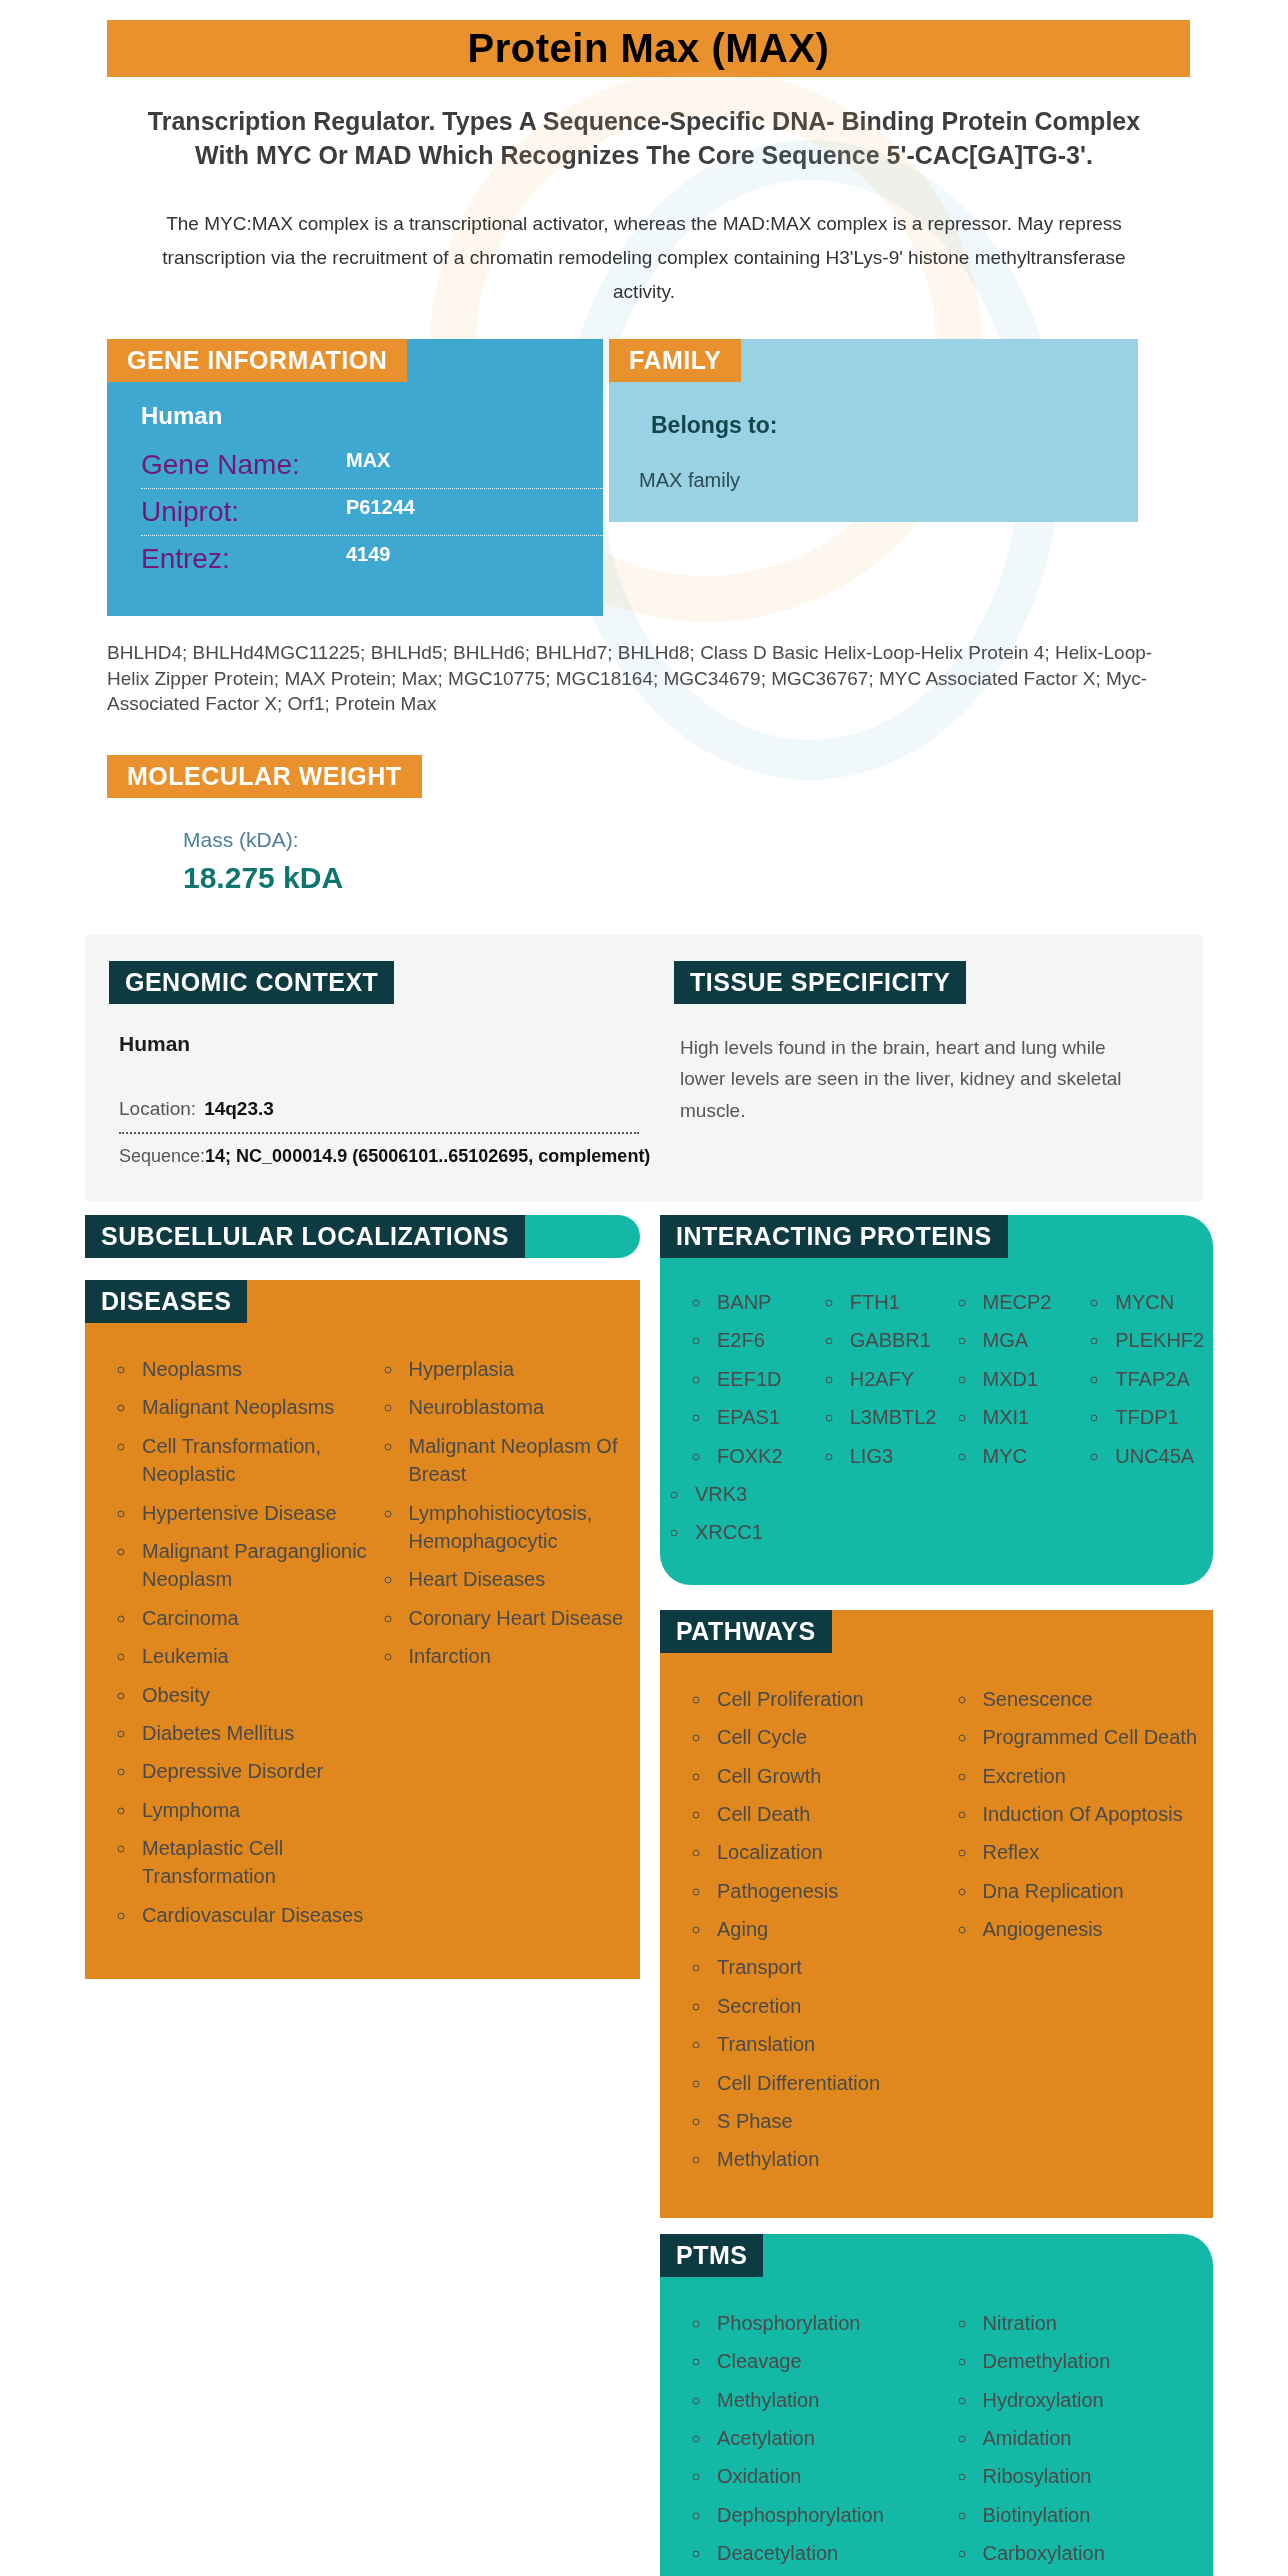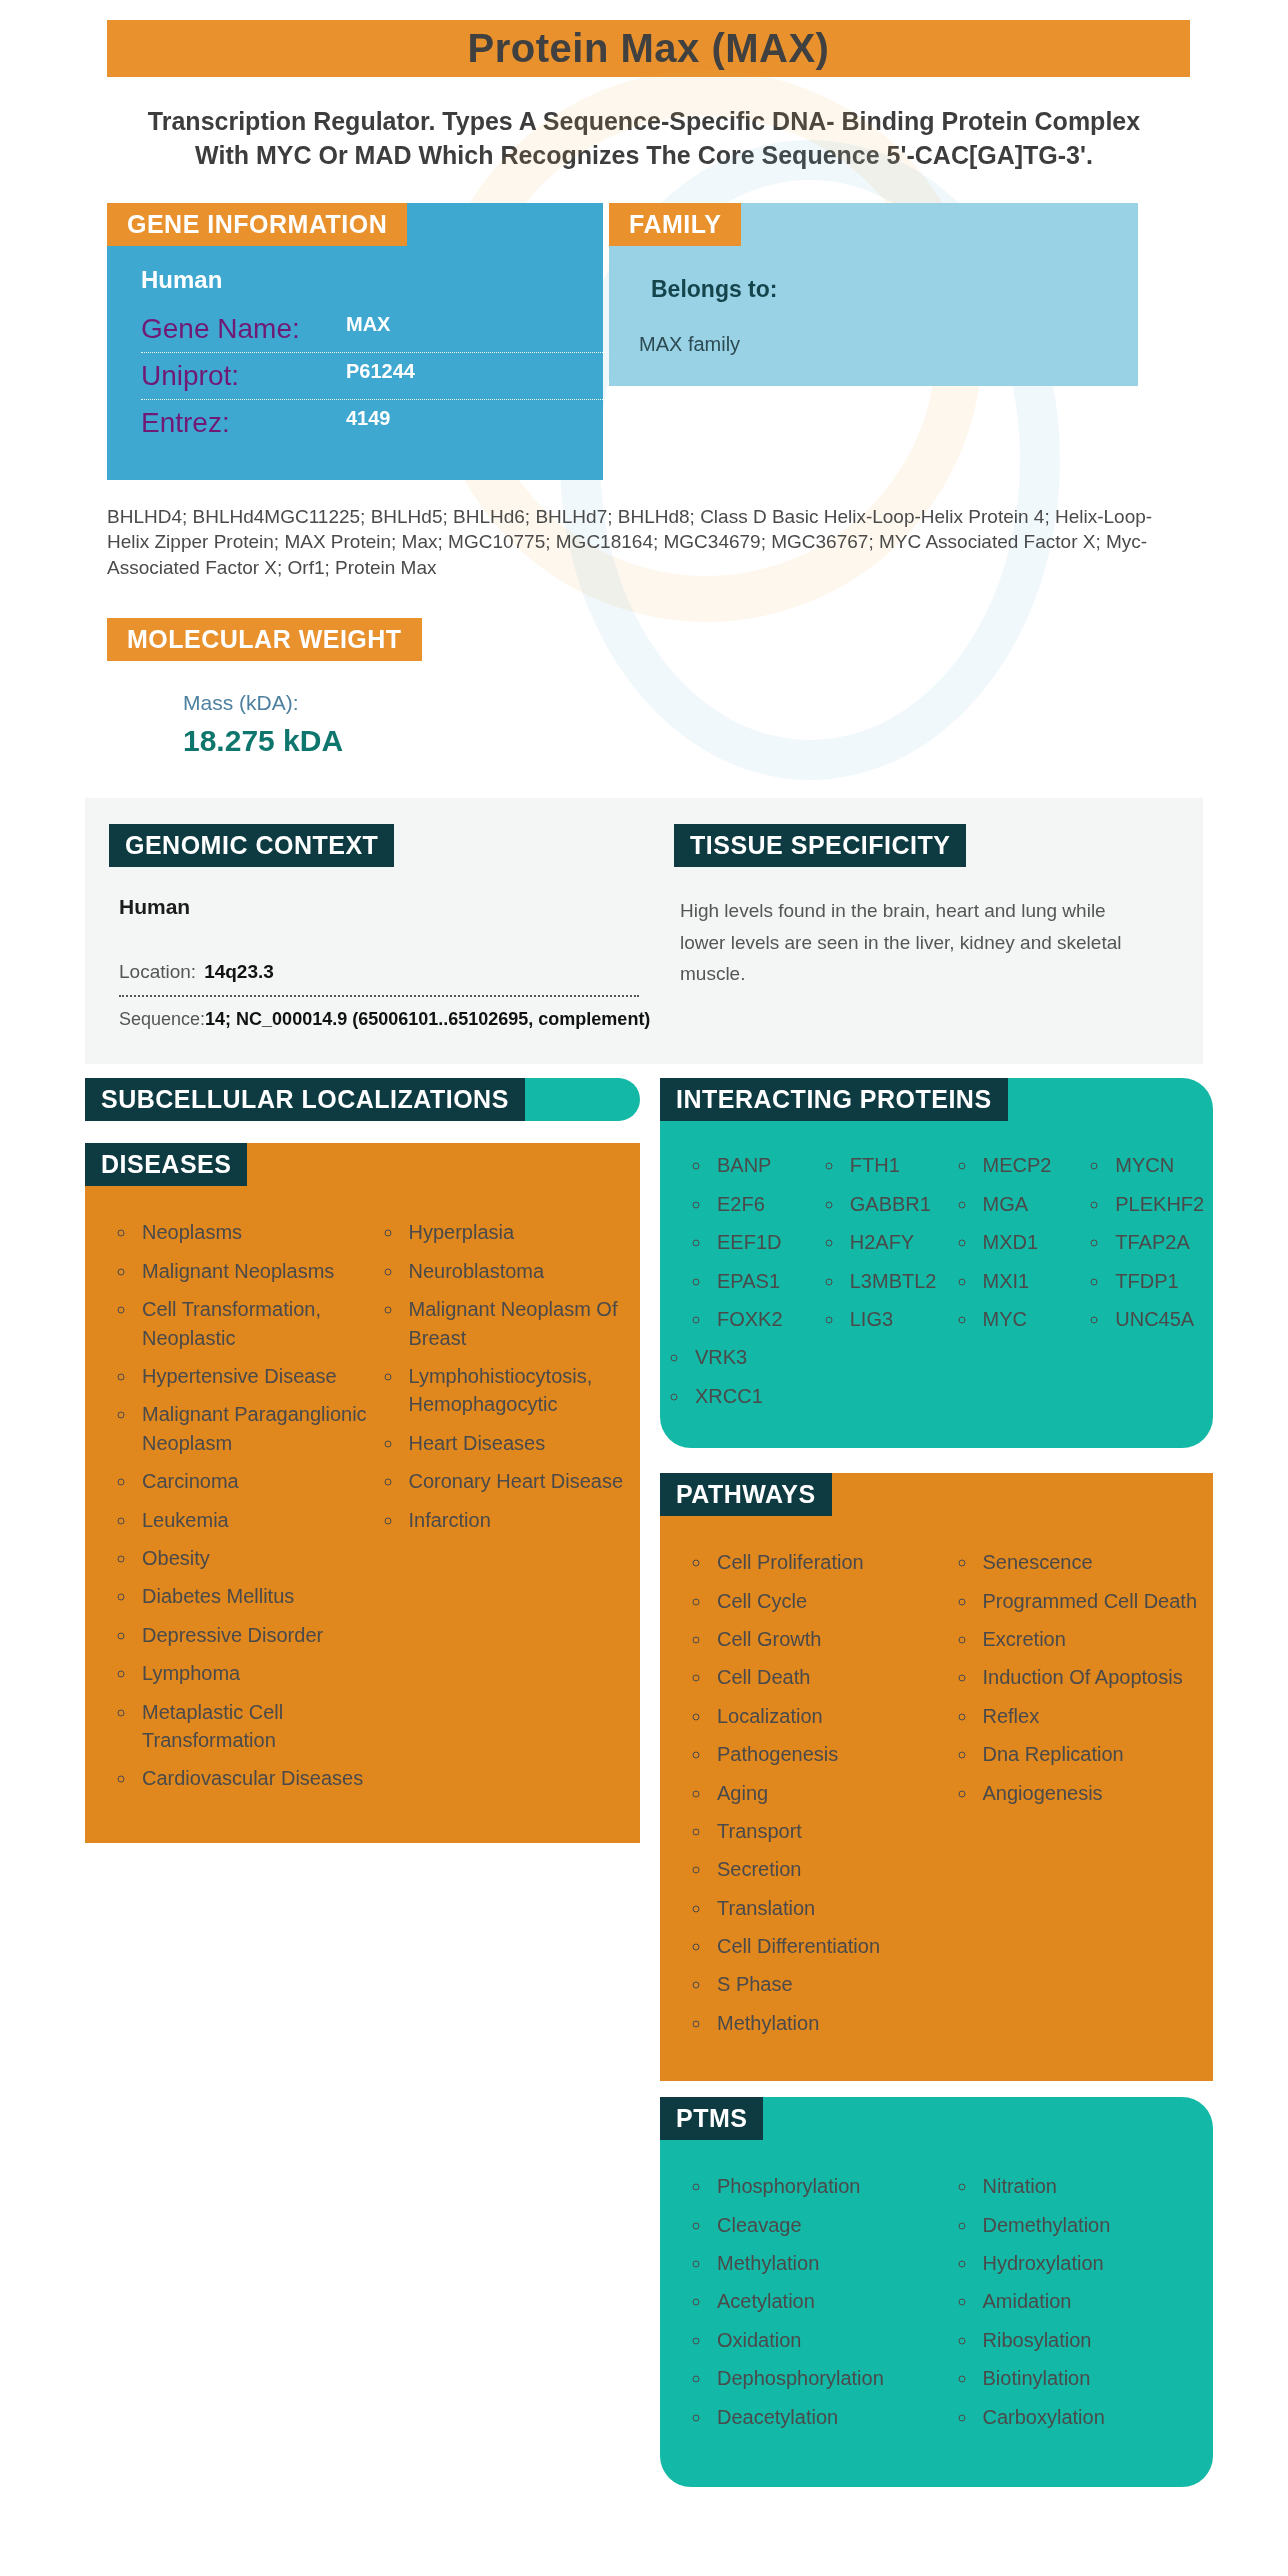--- a/index.html
+++ b/index.html
@@ -6,21 +6,21 @@
   .page {
     position:relative; width:1288px; min-height:2576px; background:#ffffff;
     font-family:"Liberation Sans", sans-serif; overflow:hidden; margin:0 auto;
   }
   .watermark { position:absolute; border-radius:50%; pointer-events:none; }
   .wm1 { left:430px; top:70px; width:460px; height:460px; border:46px solid rgba(246,178,75,0.10); }
   .wm2 { left:560px; top:140px; width:420px; height:560px; border:40px solid rgba(120,190,225,0.10); }
 
   .banner { margin:20px 98px 0 107px; height:57px; background:#E8912D;
     display:flex; align-items:center; justify-content:center; }
-  .banner h1 { margin:16px; color:#404040; font-size:40px; font-weight:bold; letter-spacing:0.5px; }
+  .banner h1 { margin:16px; color:#000000; font-size:40px; font-weight:bold; letter-spacing:0.5px; }
 
   .subtitle { margin:28px auto 0; width:1030px; text-align:center; font-weight:bold;
     font-size:25px; line-height:1.35; color:#3d3d3d; }
   .description { margin:34px auto 0; width:985px; text-align:center;
     font-size:19px; line-height:1.8; color:#333; position:relative; }
 
   .orange-tab { display:inline-block; background:#E8912D; color:#fff; font-weight:bold;
     font-size:25px; padding:7px 20px; letter-spacing:0.5px; }
   .teal-tab { display:inline-block; background:#0E3B42; color:#fff; font-weight:bold;
     font-size:25px; padding:7px 16px; letter-spacing:0.5px; }
@@ -83,20 +83,21 @@
 
 <div class="page">
   <div class="watermark wm1"></div>
   <div class="watermark wm2"></div>
 
   <header class="banner">
     <h1>Protein Max (MAX)</h1>
   </header>
 
   <div class="subtitle">Transcription Regulator. Types A Sequence-Specific DNA- Binding Protein Complex With MYC Or MAD Which Recognizes The Core Sequence 5'-CAC[GA]TG-3'.</div>
+  <p class="description">The MYC:MAX complex is a transcriptional activator, whereas the MAD:MAX complex is a repressor. May repress transcription via the recruitment of a chromatin remodeling complex containing H3'Lys-9' histone methyltransferase activity.</p>
 
   <div class="top-boxes">
     <section class="gene-box">
       <div class="orange-tab">GENE INFORMATION</div>
       <div class="gene-species">Human</div>
       <div class="gene-row">
         <span class="label">Gene Name:</span>
         <span class="value">MAX</span>
       </div>
       <div class="gene-row">

